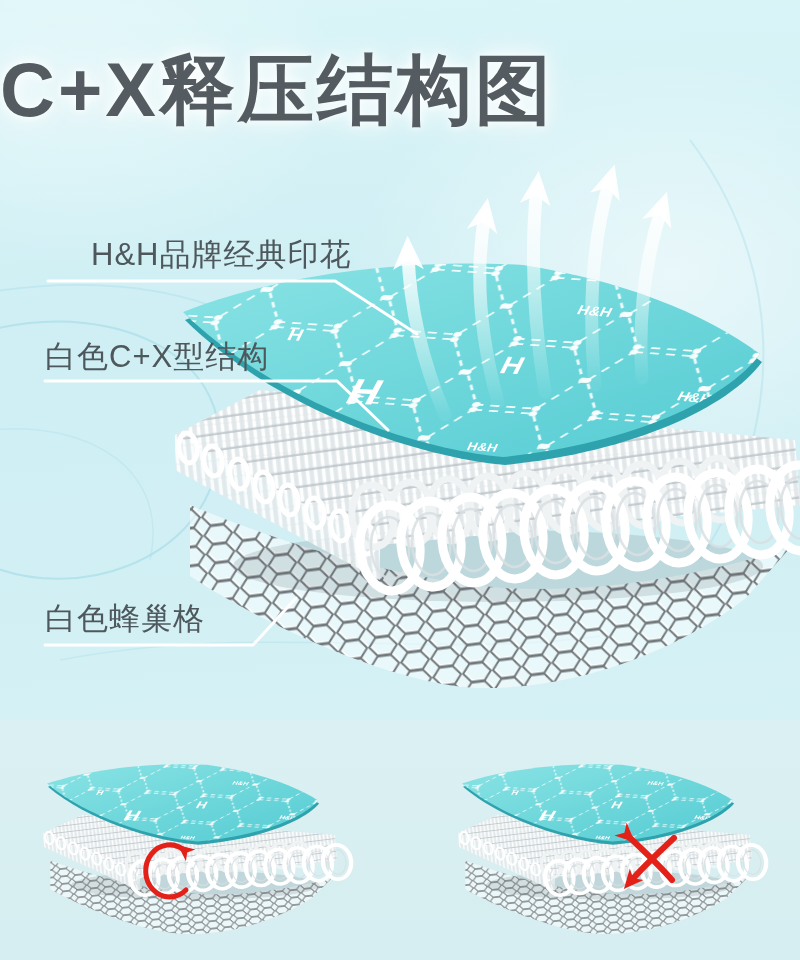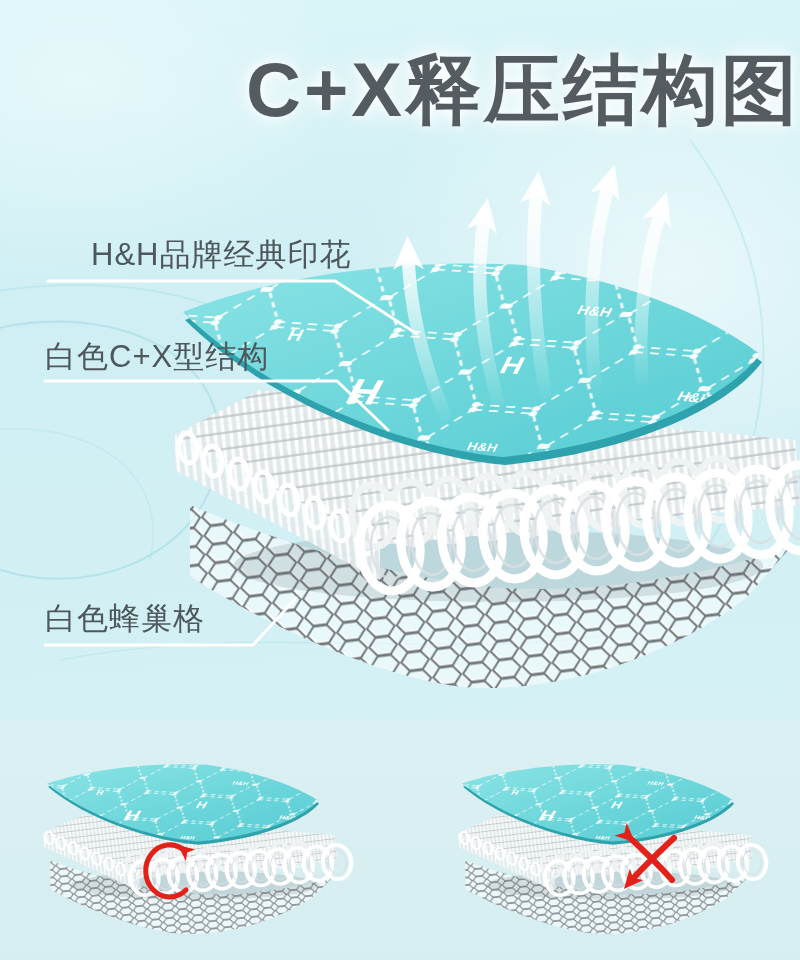--- a/index.html
+++ b/index.html
@@ -6,21 +6,21 @@
   .page{position:relative;width:800px;height:960px;overflow:hidden;
         font-family:"Liberation Sans","DejaVu Sans",sans-serif;}
   
   .hero{position:absolute;left:0;top:0;width:800px;height:720px;
         background:
           radial-gradient(460px 320px at 84% 38%, rgba(255,255,255,.55), rgba(255,255,255,0) 70%),
           radial-gradient(380px 260px at 10% 12%, rgba(255,255,255,.35), rgba(255,255,255,0) 70%),
           linear-gradient(176deg,#dbf5f8 0%,#cfeff4 42%,#d2f0f4 78%,#d5f1f5 100%);}
   .hero-art{position:absolute;left:0;top:0;z-index:1;}
   .page-title{position:absolute;left:0;top:48px;width:100%;margin:0;z-index:3;
-        text-align:right;font-size:76px;line-height:1.1;font-weight:700;
+        text-align:left;font-size:76px;line-height:1.1;font-weight:700;
         color:#545c61;letter-spacing:3px;
         text-shadow:0 0 10px rgba(255,255,255,.95),0 0 22px rgba(255,255,255,.85),0 0 34px rgba(255,255,255,.6);}
   .callout{position:absolute;z-index:3;color:#4e585c;font-size:31px;font-weight:500;
         letter-spacing:1px;white-space:nowrap;}
   .callout-1{left:47px;top:234px;margin-left:44px;}
   .callout-2{left:45px;top:336px;}
   .callout-3{left:45px;top:598px;}
   
   .bottom{position:absolute;left:0;top:720px;width:800px;height:240px;
         background:linear-gradient(180deg,#dbf0f2 0%,#d6eef1 100%);}

